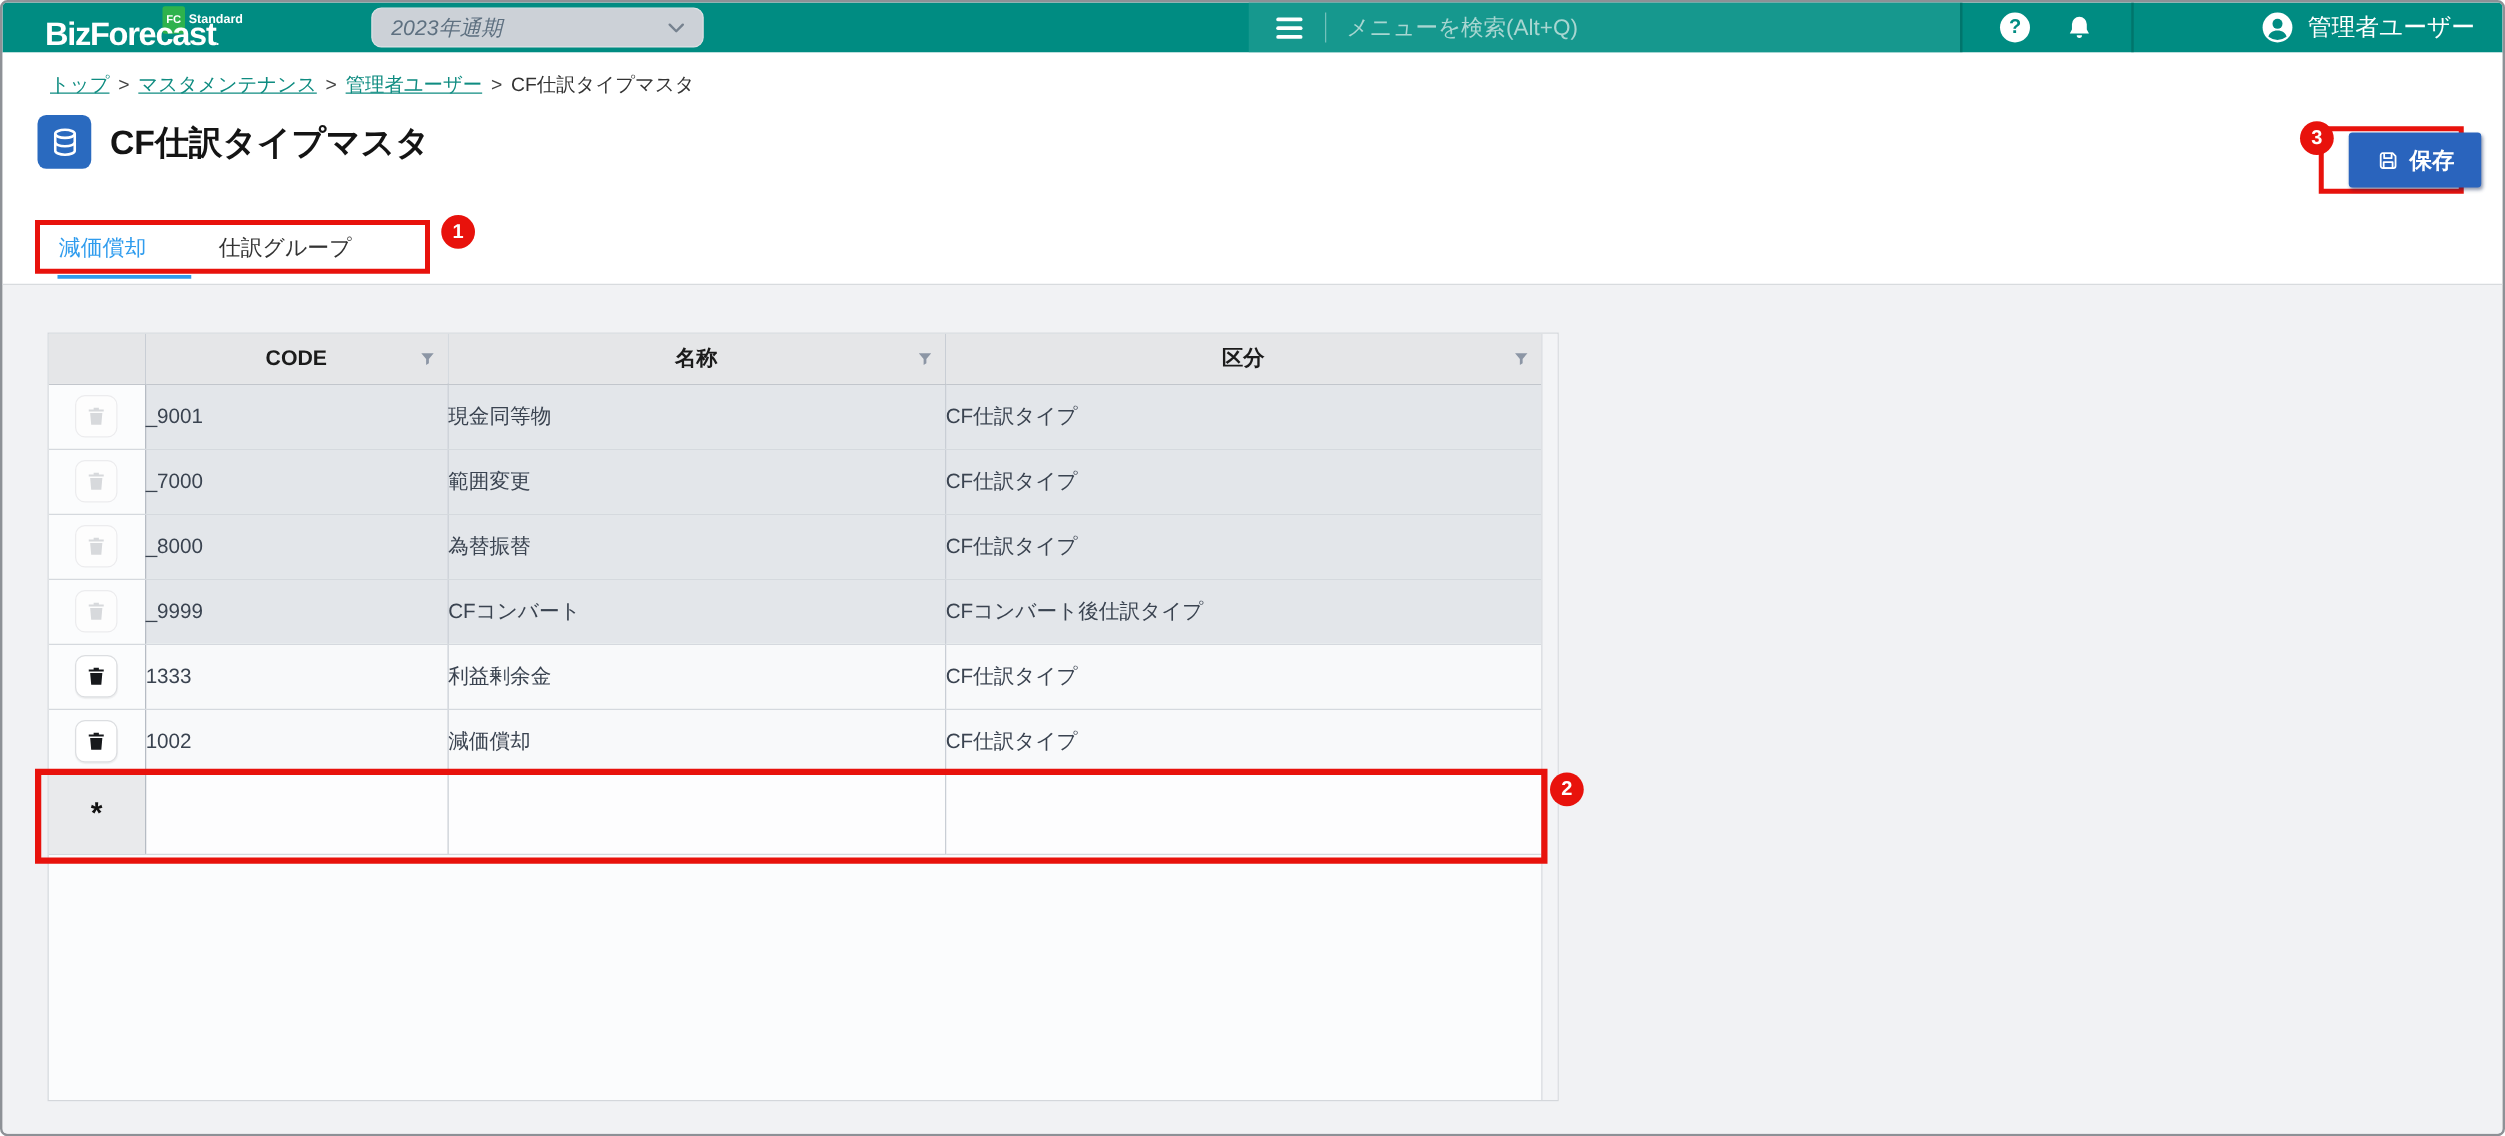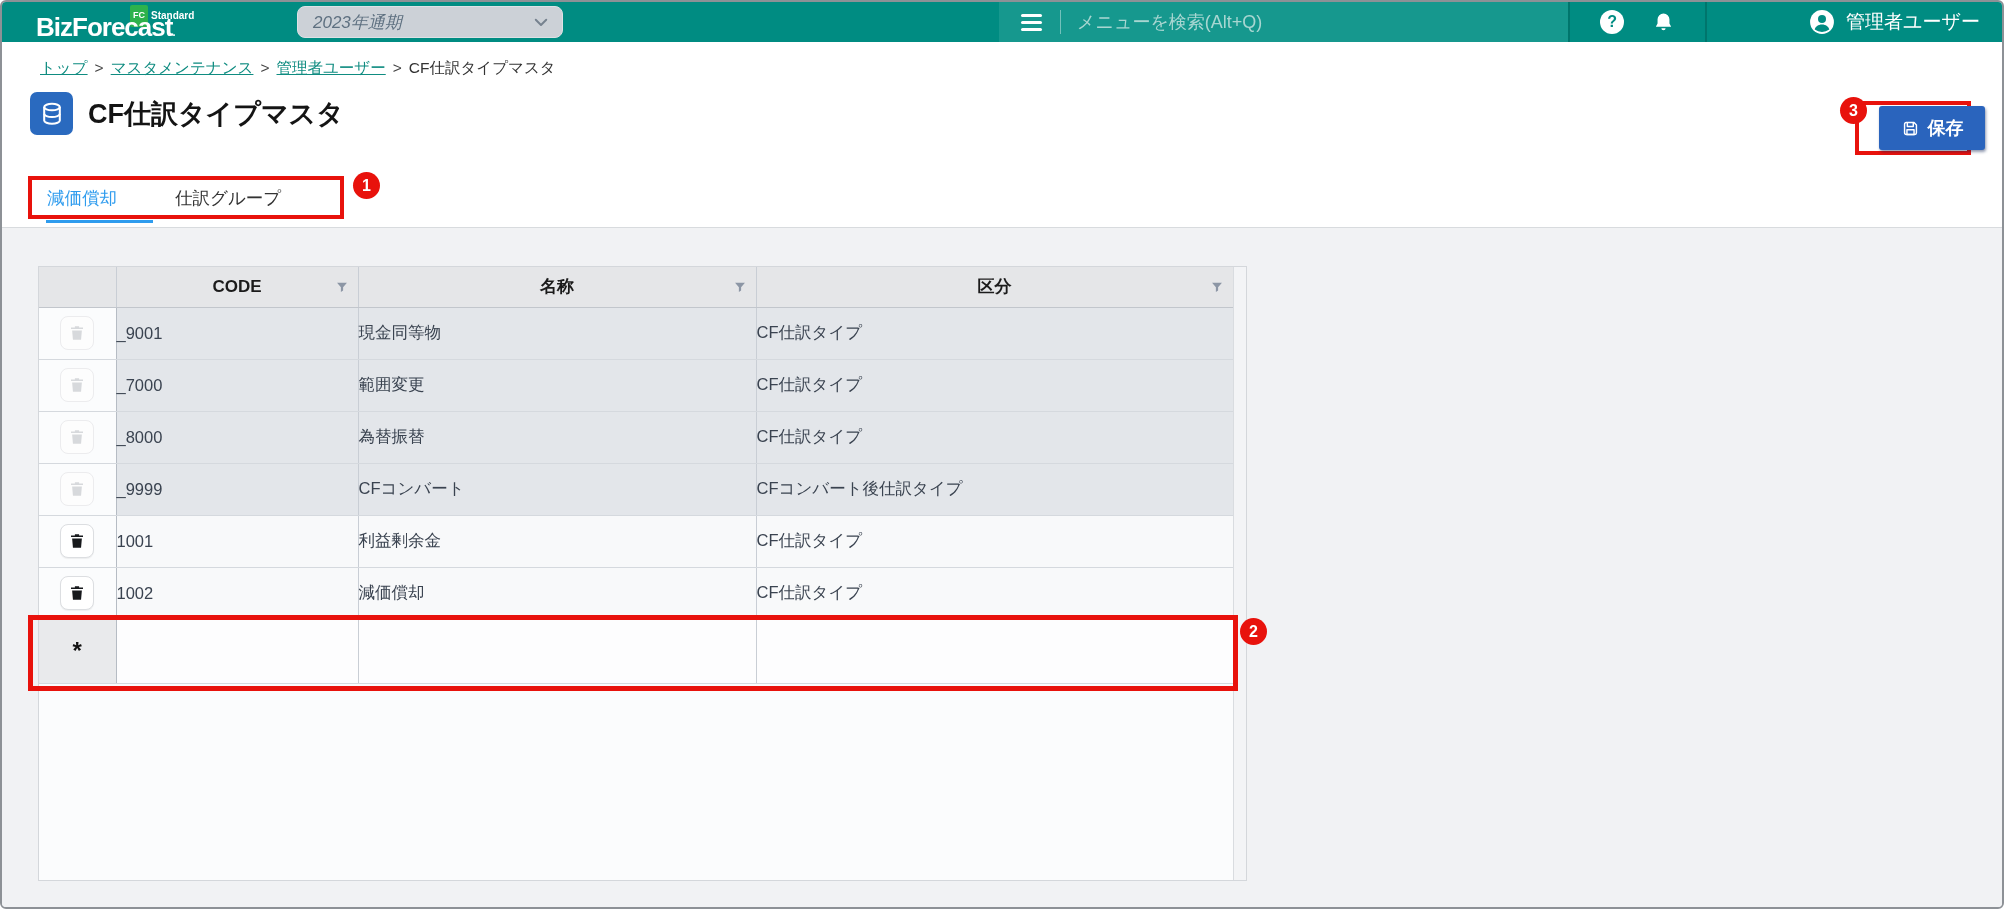--- a/index.html
+++ b/index.html
@@ -231,21 +231,21 @@
             <td class="cell">_9999</td>
             <td class="cell">CFコンバート</td>
             <td class="cell">CFコンバート後仕訳タイプ</td>
           </tr>
           <tr class="unlocked">
             <td class="col-trash"><span class="trash-btn">
                   <svg viewBox="0 0 24 24">
                     <path d="M9.2 3h5.6v1.8H20v2H4v-2h5.2zM5.5 8.6h13L17.4 21H6.6z"></path>
                   </svg>
                 </span></td>
-            <td class="cell">1001</td>
+            <td class="cell">1333</td>
             <td class="cell">利益剰余金</td>
             <td class="cell">CF仕訳タイプ</td>
           </tr>
           <tr class="unlocked">
             <td class="col-trash"><span class="trash-btn">
                   <svg viewBox="0 0 24 24">
                     <path d="M9.2 3h5.6v1.8H20v2H4v-2h5.2zM5.5 8.6h13L17.4 21H6.6z"></path>
                   </svg>
                 </span></td>
             <td class="cell">1002</td>

